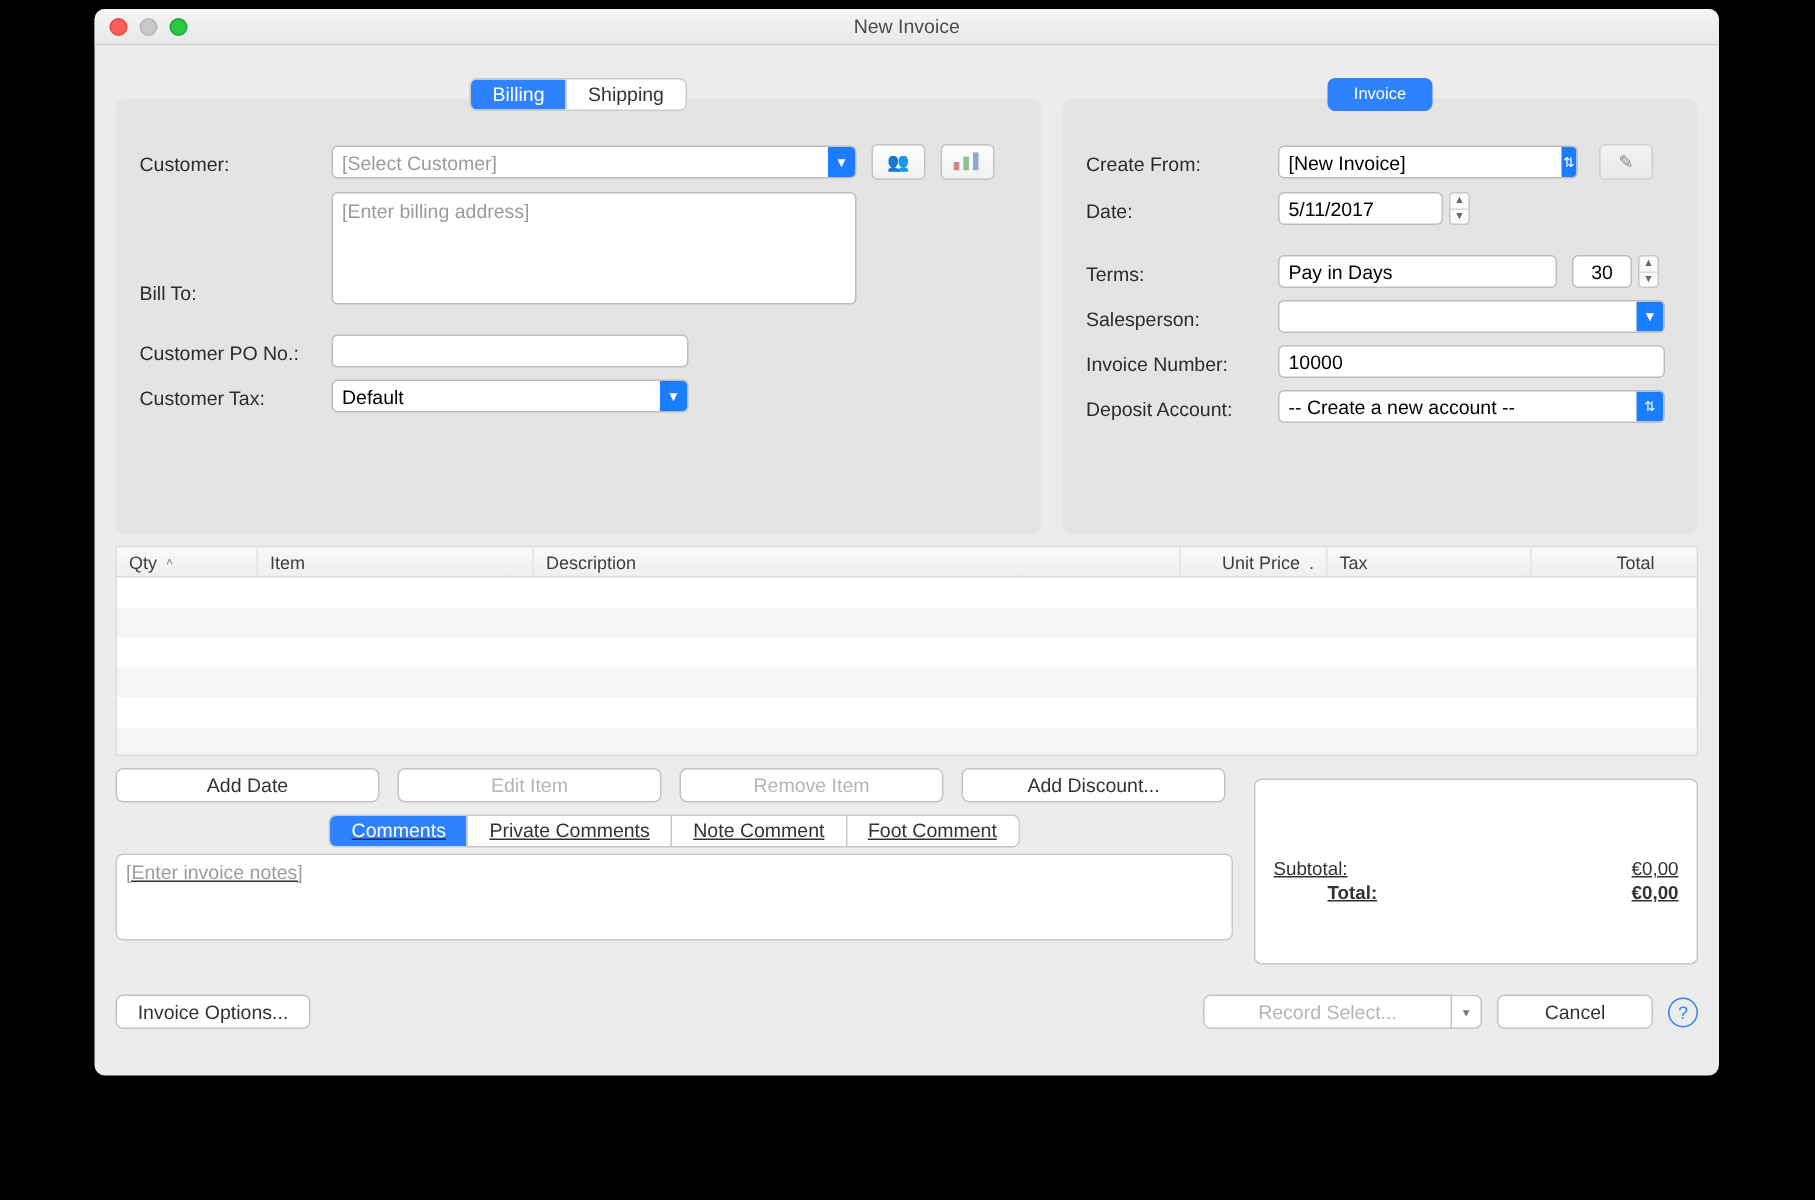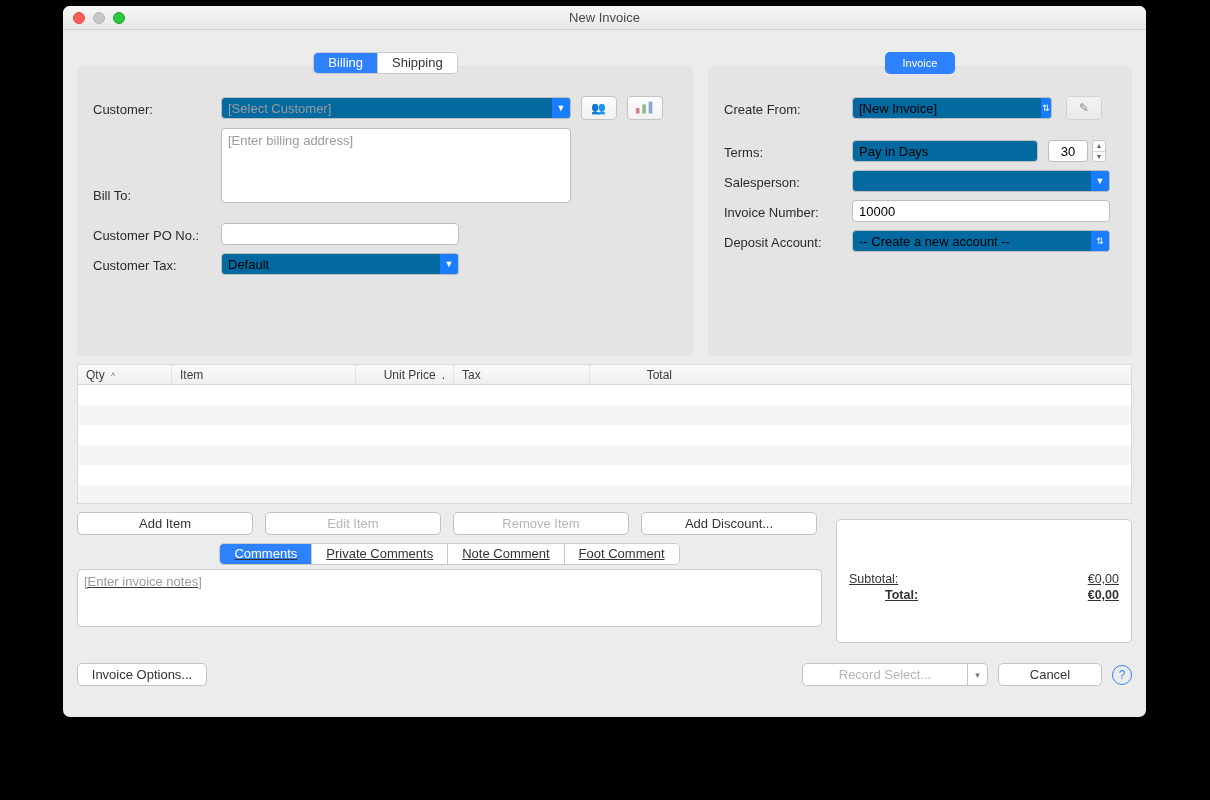--- a/index.html
+++ b/index.html
@@ -37,21 +37,21 @@
   .seg-btn + .seg-btn { border-left: 1px solid #c9c9c9; }
 
   .pill-wrap { display:flex; justify-content:center; margin-top:-28px; height:28px; }
   .pill { background:#2f82ff; color:#fff; padding:2px 18px; border-radius:5px; height:22px; display:flex; align-items:center; font-size:11px; }
 
   .form-row { display:flex; align-items:center; margin-bottom:8px; }
   .form-row.top { align-items:flex-end; }
   .flabel { width: 128px; text-align:left; padding-top:3px; color:#2b2b2b; }
   .panel.right .flabel { width: 128px; }
   .combo {
-    display:flex; height:22px; background:#0369a1; border:1px solid #bdbdbd; border-radius:4px;
+    display:flex; height:22px; background:#ffffff; border:1px solid #bdbdbd; border-radius:4px;
     align-items:center; overflow:hidden;
   }
   .combo input { flex:1; border:none; outline:none; padding:0 6px; font-size:13px; background:transparent; }
   .combo .caret {
     width:18px; background:#1a7dff; display:flex; align-items:center; justify-content:center;
     color:#fff; font-size:9px; height:100%;
   }
   textarea.addr {
     width:350px; height:75px; resize:none; border:1px solid #bdbdbd; border-radius:4px;
     padding:4px 6px; font-size:13px; color:#9b9b9b; background:#fff; outline:none;
@@ -199,20 +199,28 @@
           <div class="combo" style="width:200px;">
             <input readonly="" value="[New Invoice]" style="">
             <div class="caret">⇅</div>
           </div>
           <div style="width:14px;"></div>
           <div class="iconbtn" style="opacity:.55;">
             <span>✎</span>
           </div>
         </div>
 
+        <div class="form-row">
+          <div class="flabel">Date:</div>
+          <input class="tfield" style="width: 110px;" value="5/11/2017">
+          <div class="stepper">
+            <div>▲</div>
+            <div>▼</div>
+          </div>
+        </div>
 
         <div style="height:12px;"></div>
 
         <div class="form-row">
           <div class="flabel">Terms:</div>
           <div class="combo" style="width:186px;">
             <input readonly="" value="Pay in Days" style="">
 
           </div>
           <div style="width:10px;"></div>
@@ -246,39 +254,40 @@
       </div>
     </div>
 
     <div class="grid">
       <div class="ghead">
         <div class="gh qty">
             <span>Qty</span>
             <span class="sortcaret">˄</span>
           </div>
         <div class="gh item">Item</div>
+        <div class="gh desc">Description</div>
         <div class="gh unit">
             <span>Unit Price</span>
             <span style="margin-left:6px;">.</span>
           </div>
         <div class="gh tax">Tax</div>
         <div class="gh total">Total</div>
       </div>
       <div class="gbody">
         <div class="grow"></div>
         <div class="grow"></div>
         <div class="grow"></div>
         <div class="grow"></div>
         <div class="grow"></div>
         <div class="grow"></div>
       </div>
     </div>
 
     <div class="below">
-      <div class="btn wide">Add Item</div>
+      <div class="btn wide">Add Date</div>
       <div class="btn wide dis">Edit Item</div>
       <div class="btn wide dis">Remove Item</div>
       <div class="btn wide">Add Discount...</div>
     </div>
 
     <div class="lower">
       <div class="notes-area">
         <div class="tabs2">
           <div class="seg">
             <div class="seg-btn active">Comments</div>

